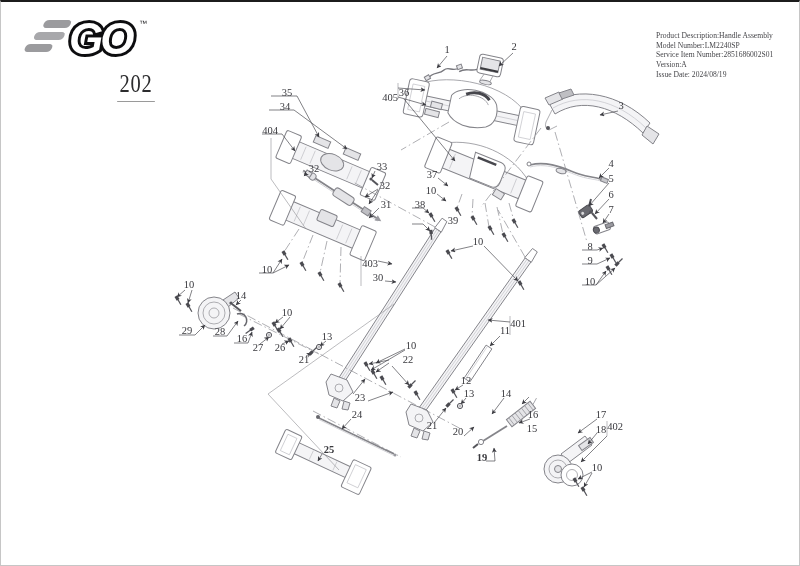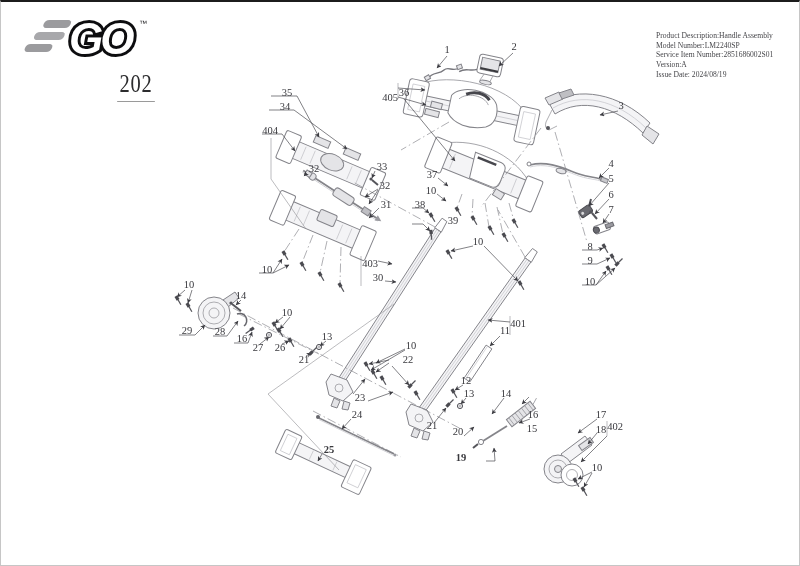--- a/index.html
+++ b/index.html
@@ -461,21 +461,21 @@
       <span class="callout" style="left: 359px; top: 396px;">23</span>
       <span class="callout" style="left: 356px; top: 413px;">24</span>
       <span class="callout" style="left: 328px; top: 448px; font-weight: bold;">25</span>
       <span class="callout" style="left: 431px; top: 424px;">21</span>
       <span class="callout" style="left: 465px; top: 379px;">12</span>
       <span class="callout" style="left: 468px; top: 392px;">13</span>
       <span class="callout" style="left: 505px; top: 392px;">14</span>
       <span class="callout" style="left: 531px; top: 391px; margin-top: 36px;">15</span>
       <span class="callout" style="left: 532px; top: 413px;">16</span>
       <span class="callout" style="left: 457px; top: 430px;">20</span>
-      <span class="callout" style="left: 460px; top: 456px; font-weight: bold;">19</span>
+      <span class="callout" style="left: 481px; top: 456px; font-weight: bold;">19</span>
       <span class="callout" style="left: 517px; top: 322px;">401</span>
       <span class="callout" style="left: 504px; top: 329px;">11</span>
       <span class="callout" style="left: 600px; top: 413px;">17</span>
       <span class="callout" style="left: 600px; top: 428px;">18</span>
       <span class="callout" style="left: 614px; top: 425px;">402</span>
       <span class="callout" style="left: 596px; top: 466px;">10</span>
     </div>
 
 </div>
 

